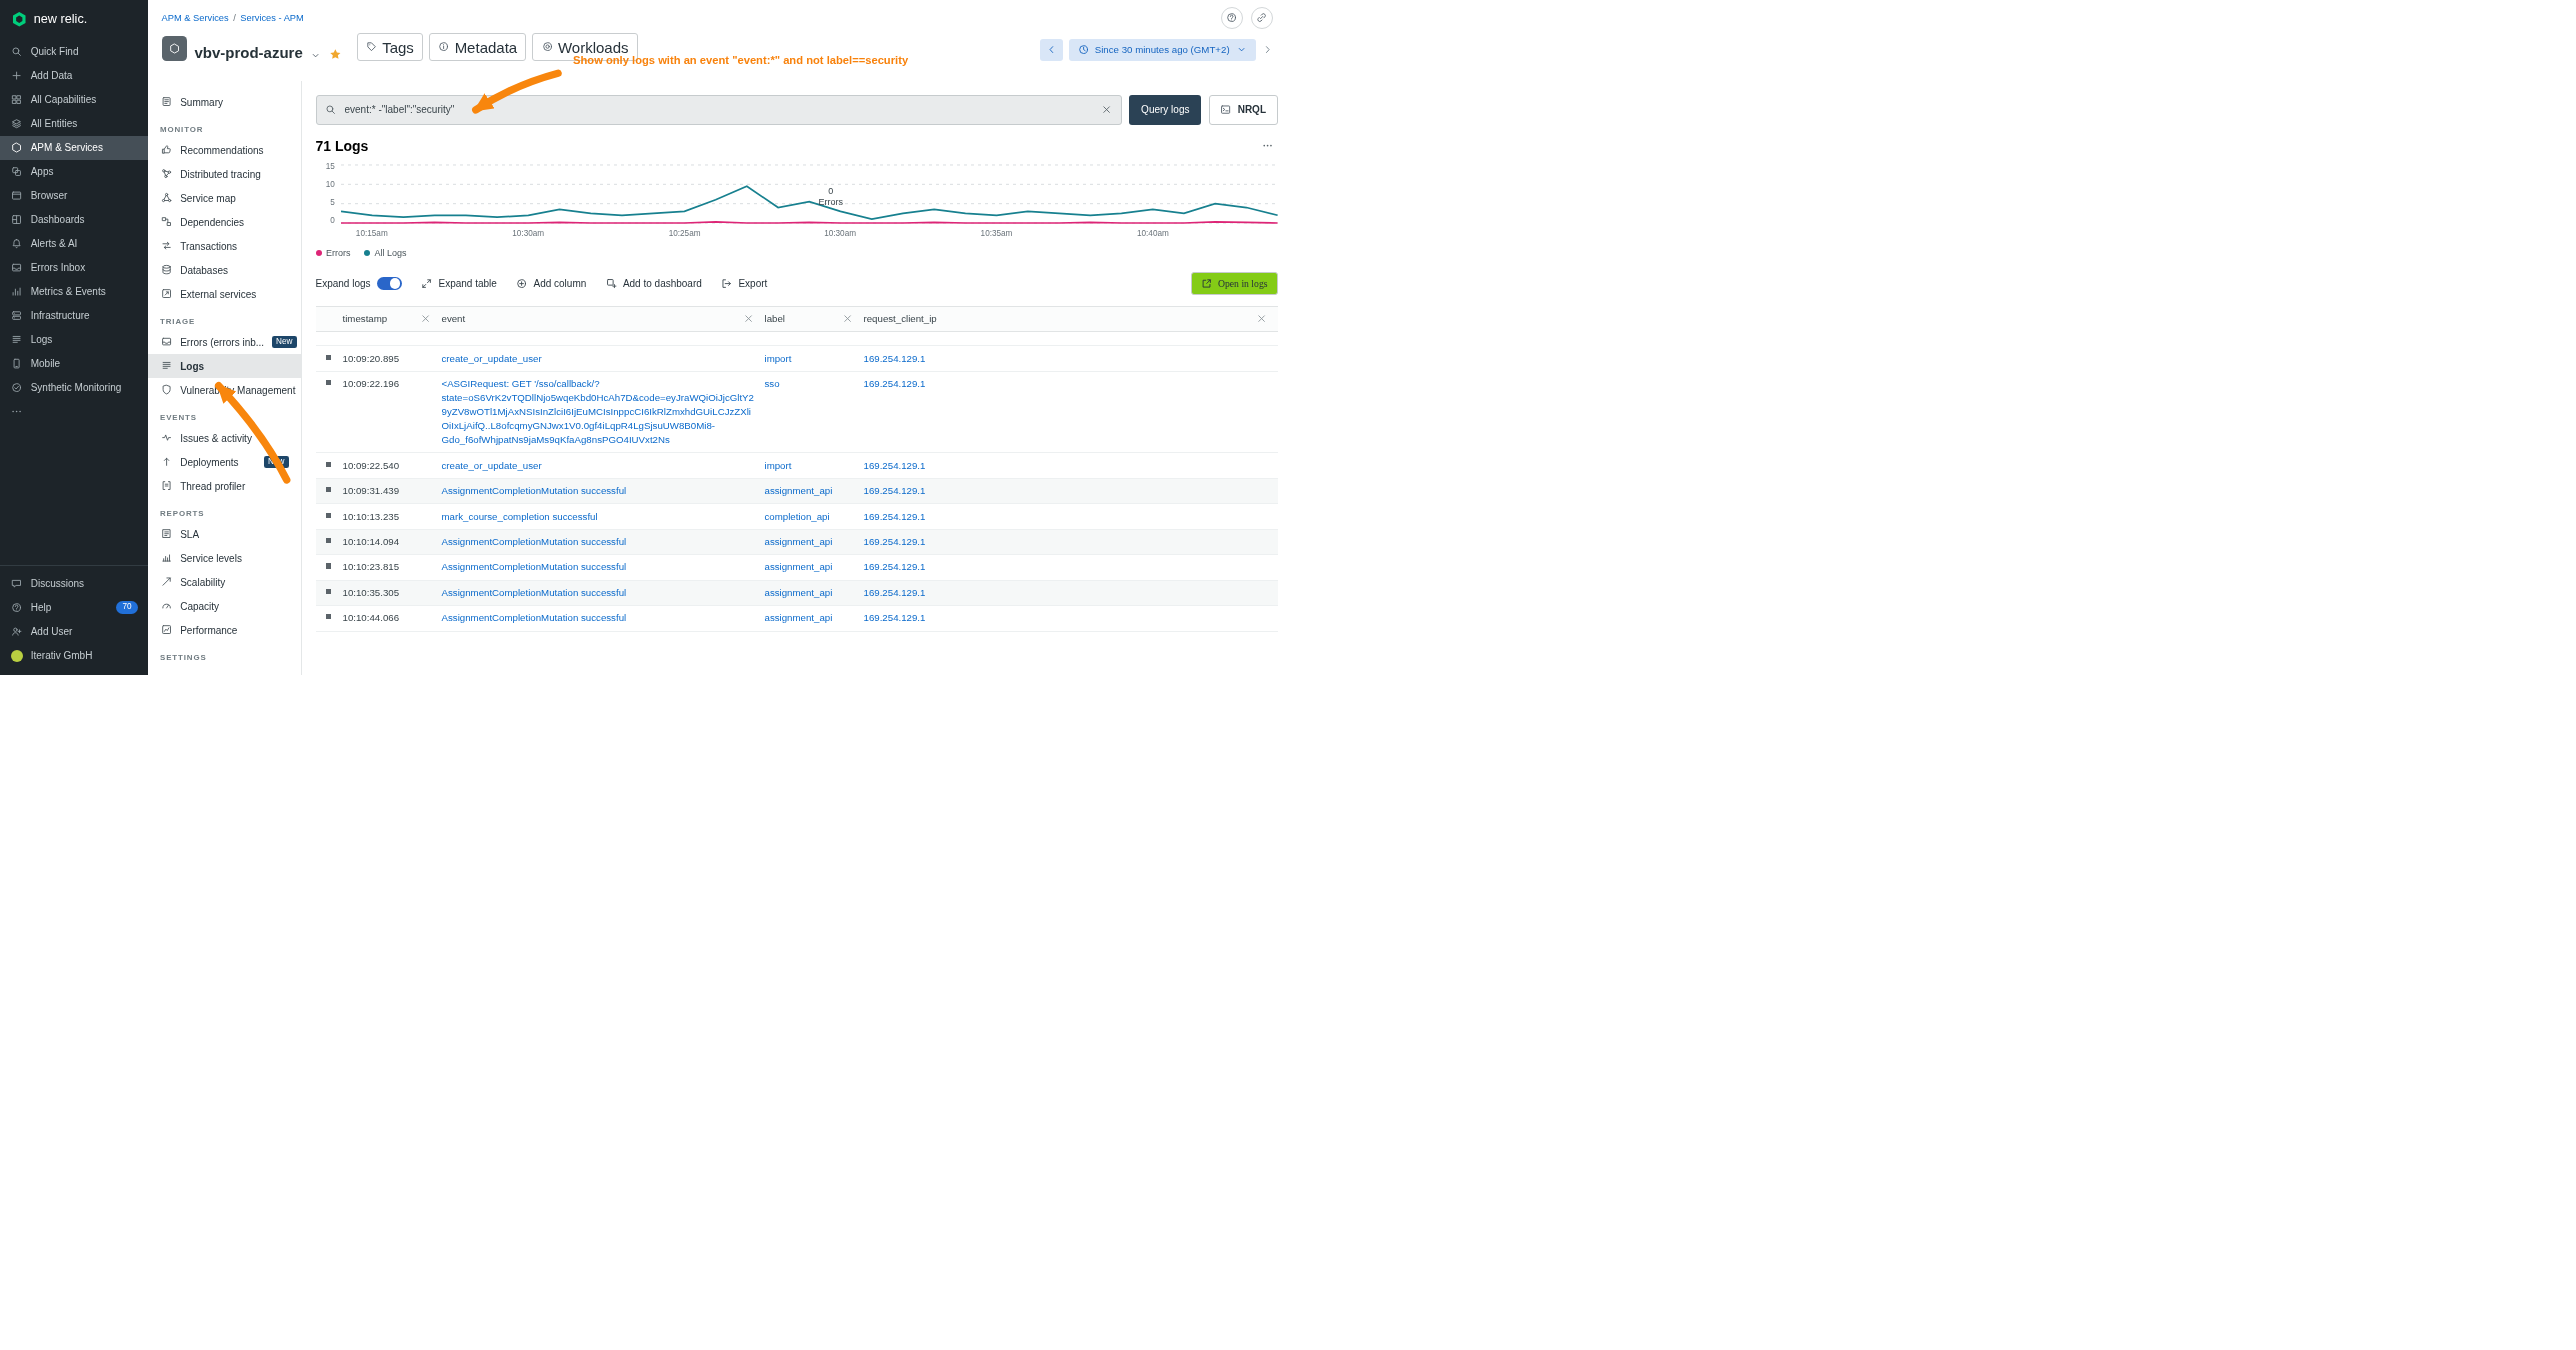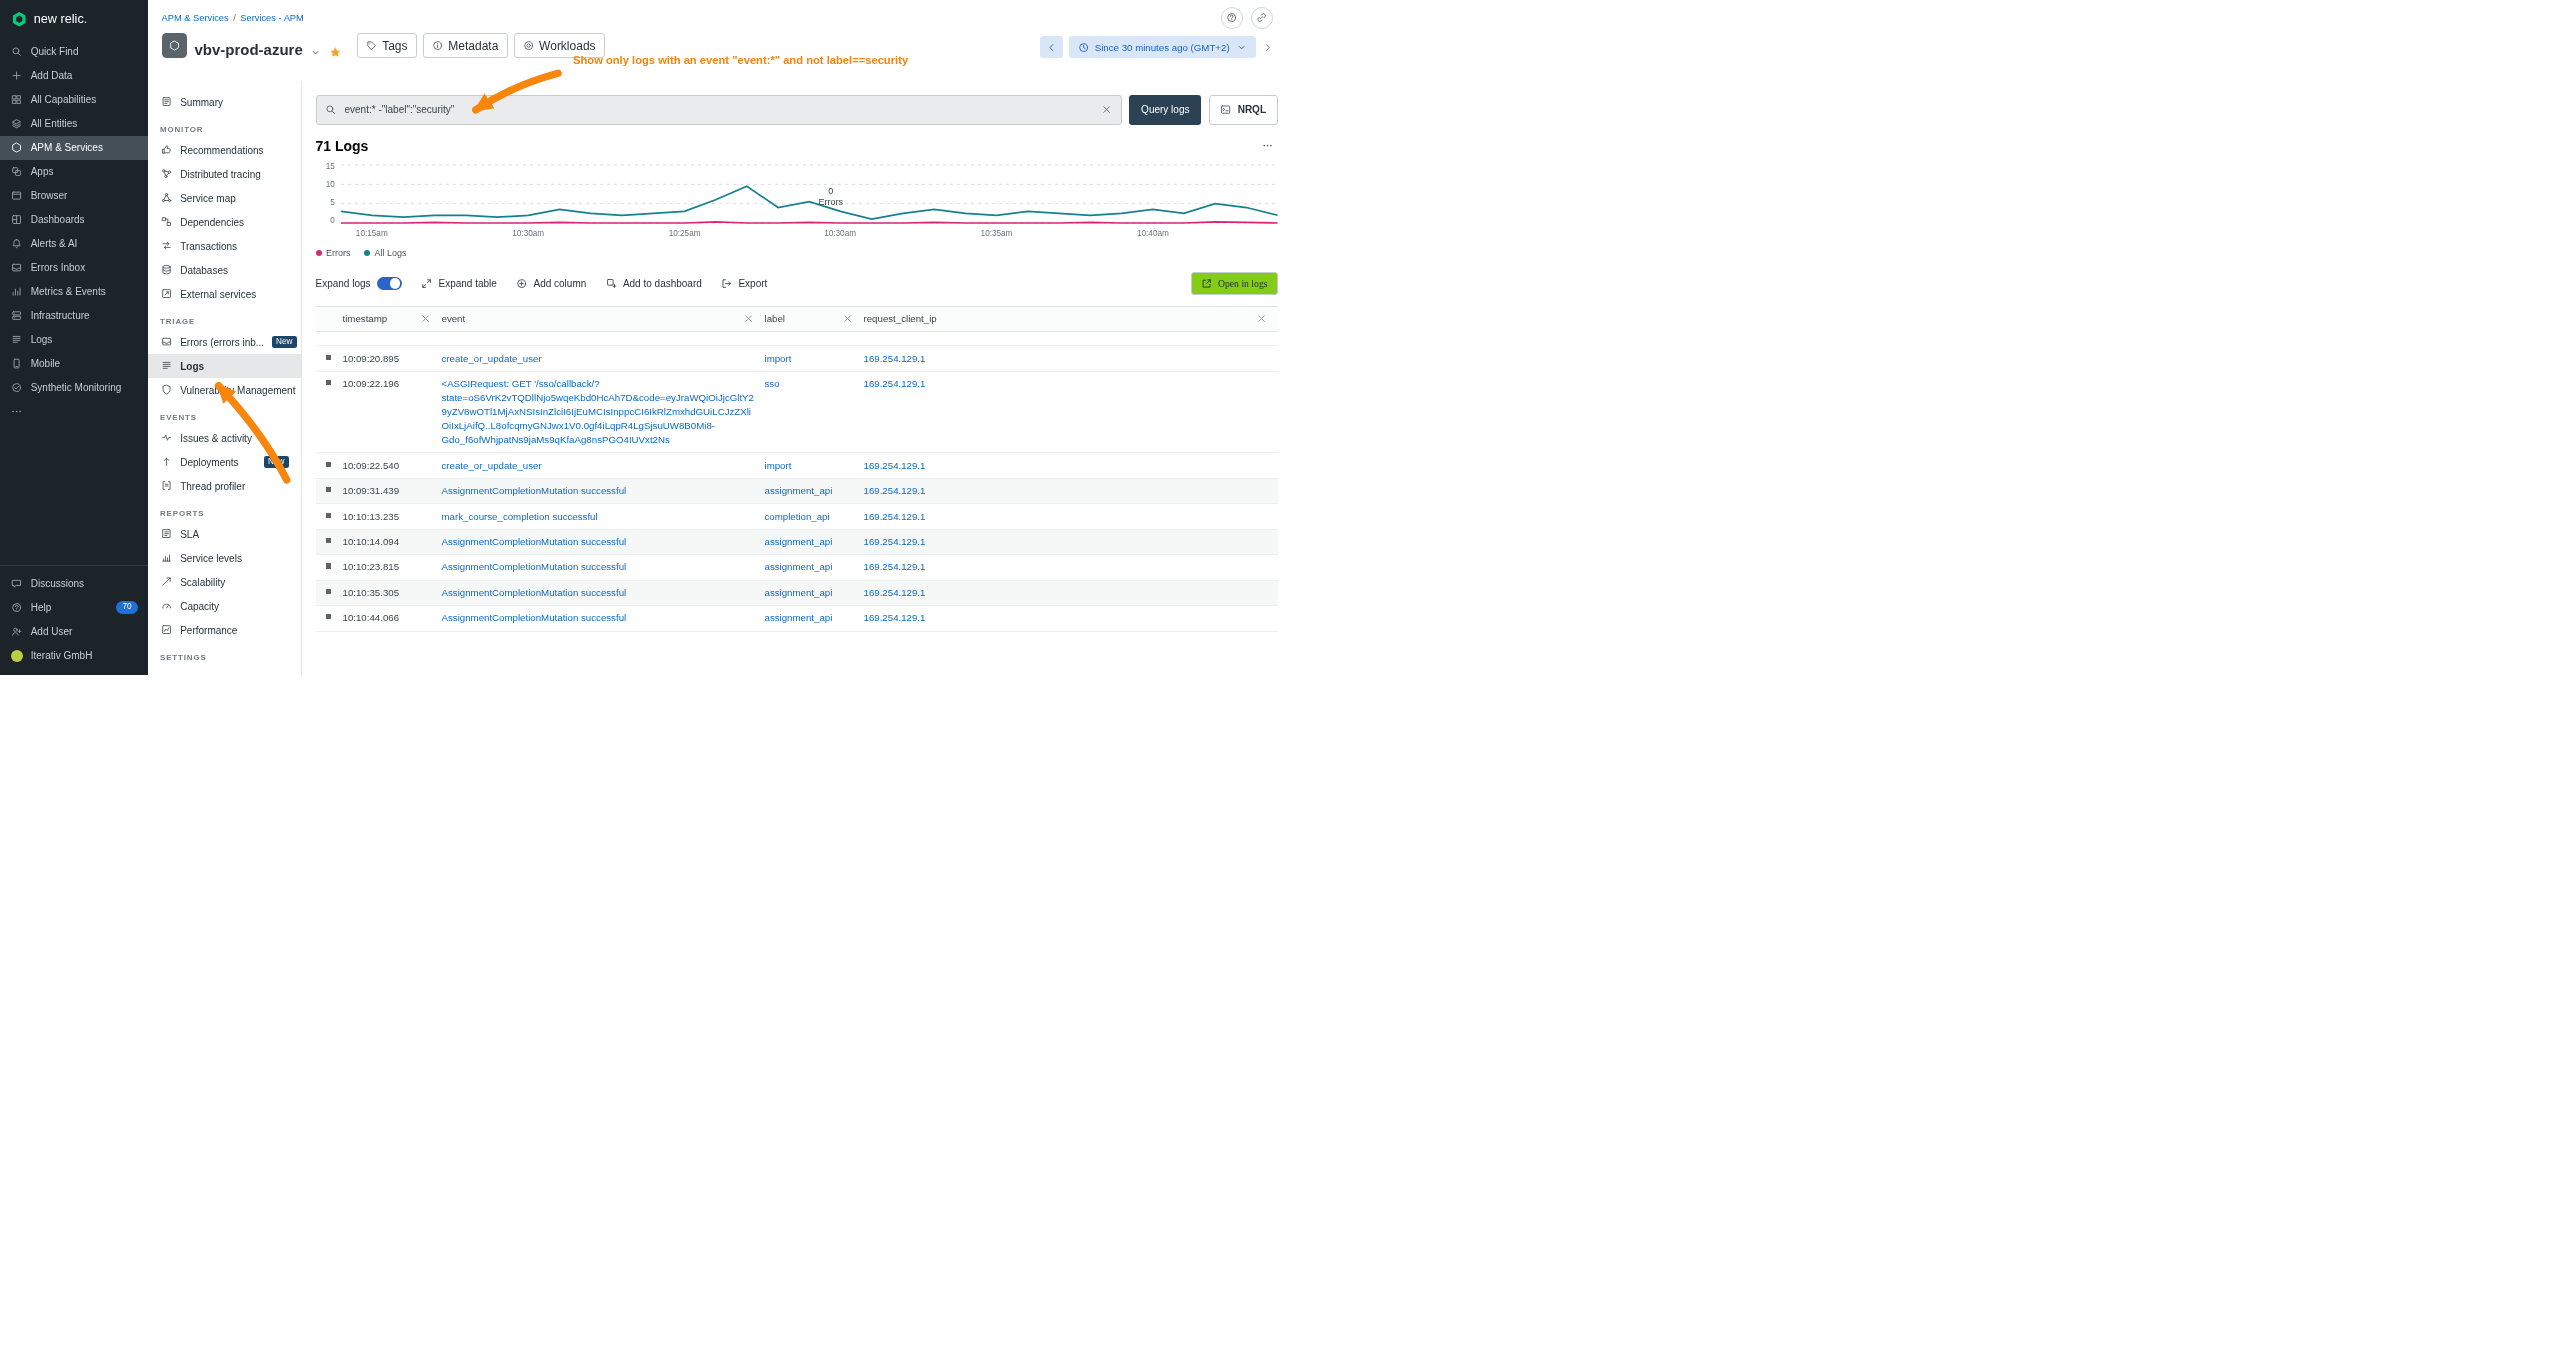--- a/index.html
+++ b/index.html
@@ -28,21 +28,21 @@
   .breadcrumb { display:flex; align-items:center; gap:4.5px; font-size:9.3px; }
   .breadcrumb a { color:#0b6acb; text-decoration:none; cursor:pointer; }
   .breadcrumb .sep { color:#6a737a; }
   .header-icons { margin-left:auto; display:flex; gap:7.5px; }
   .hicon { width:22.4px; height:22.4px; border:0.7px solid #d3d7d9; border-radius:50%; display:flex; align-items:center; justify-content:center; color:#55606a; background:#fff; cursor:pointer; }
   .entity-row { display:flex; align-items:flex-end; gap:7.5px; margin-top:4.5px; }
   .entity-icon { width:25.4px; height:25.4px; border-radius:4.5px; background:#5a646b; color:#fff; display:flex; align-items:center; justify-content:center; flex:none; }
   .entity-title { font-size:15px; font-weight:700; color:#263238; }
   .chev { color:#55606a; display:flex; }
   .entity-actions { display:flex; gap:6px; margin-left:7.5px; }
-  .pill-btn { display:flex; align-items:center; gap:5.2px; border:0.7px solid #c9cdcf; border-radius:3px; padding:4.5px 8.2px; font-size:12px; color:#27323a; background:#fff; cursor:pointer; }
+  .pill-btn { display:flex; align-items:center; gap:5.2px; border:0.7px solid #c9cdcf; border-radius:3px; padding:4.5px 8.2px; font-size:15px; color:#27323a; background:#fff; cursor:pointer; }
   .pill-btn .icon { color:#55606a; }
   .header-right { margin-left:auto; display:flex; align-items:center; gap:6px; }
   .tp-prev { width:22.4px; height:22.4px; border-radius:3px; background:#d9e6f7; color:#1665c0; display:flex; align-items:center; justify-content:center; cursor:pointer; }
   .time-pill { display:flex; align-items:center; gap:6px; background:#d9e6f7; color:#1665c0; border-radius:3px; height:22.4px; padding:0 9px; font-size:9.7px; cursor:pointer; }
   .tp-next { color:#72808a; display:flex; cursor:pointer; }
 
   
   .content-row { flex:1; display:flex; min-height:0; }
   .secondary-nav { width:154px; flex:none; border-right:0.7px solid #e4e7e8; padding:9px 0 0; overflow:hidden; }
   .nav-section-title { font-size:7.9px; letter-spacing:0.9px; color:#717c82; padding:10.5px 12px 4.5px; font-weight:700; }

